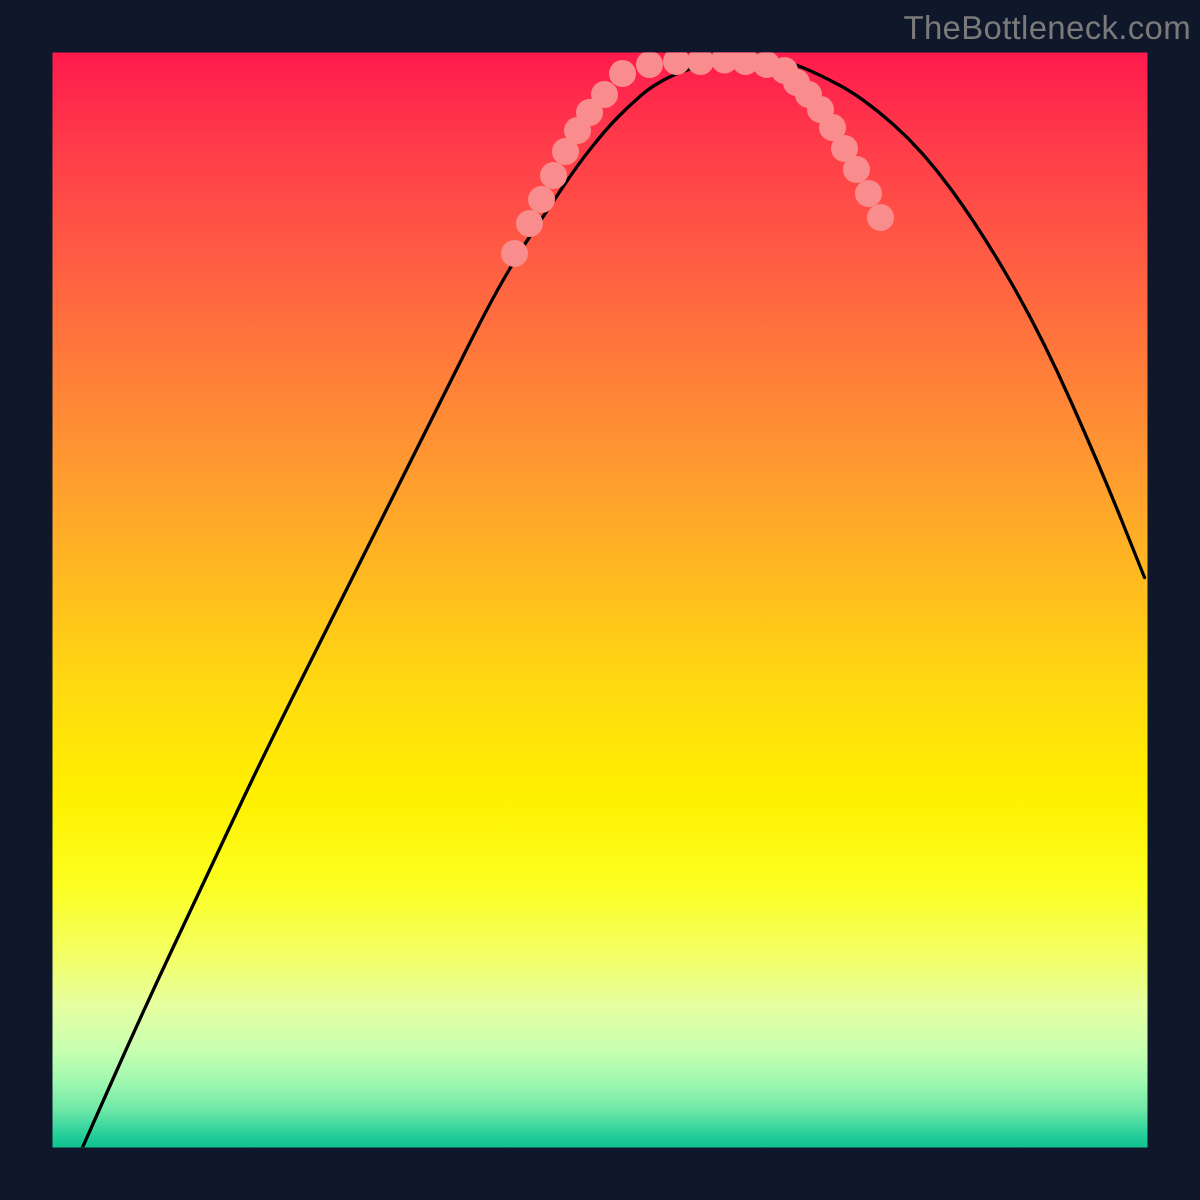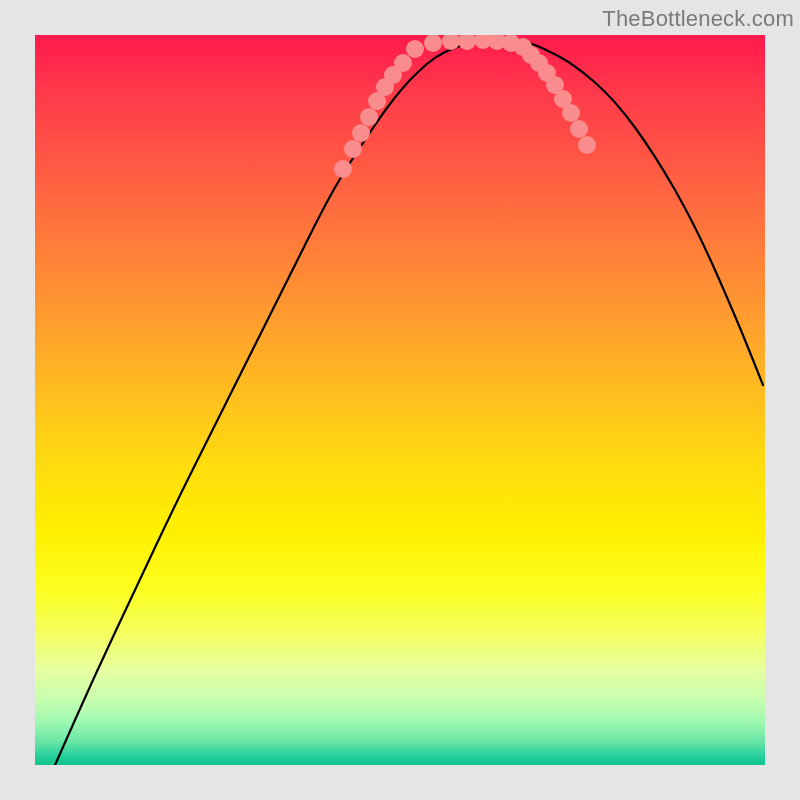--- a/index.html
+++ b/index.html
@@ -10,21 +10,21 @@
     background: #000;
     overflow: hidden;
     font-family: Arial, Helvetica, sans-serif;
   }
   .frame {
     position: absolute;
     left: 0;
     top: 0;
     width: 800px;
     height: 800px;
-    background: #e5e5e5;
+    background: #0f172a;
   }
   .plot-area {
     position: absolute;
     left: 35px;
     top: 35px;
     width: 730px;
     height: 730px;
     background: linear-gradient(to bottom,
       #ff1a4d 0%,
       #ff3a4a 8%,

